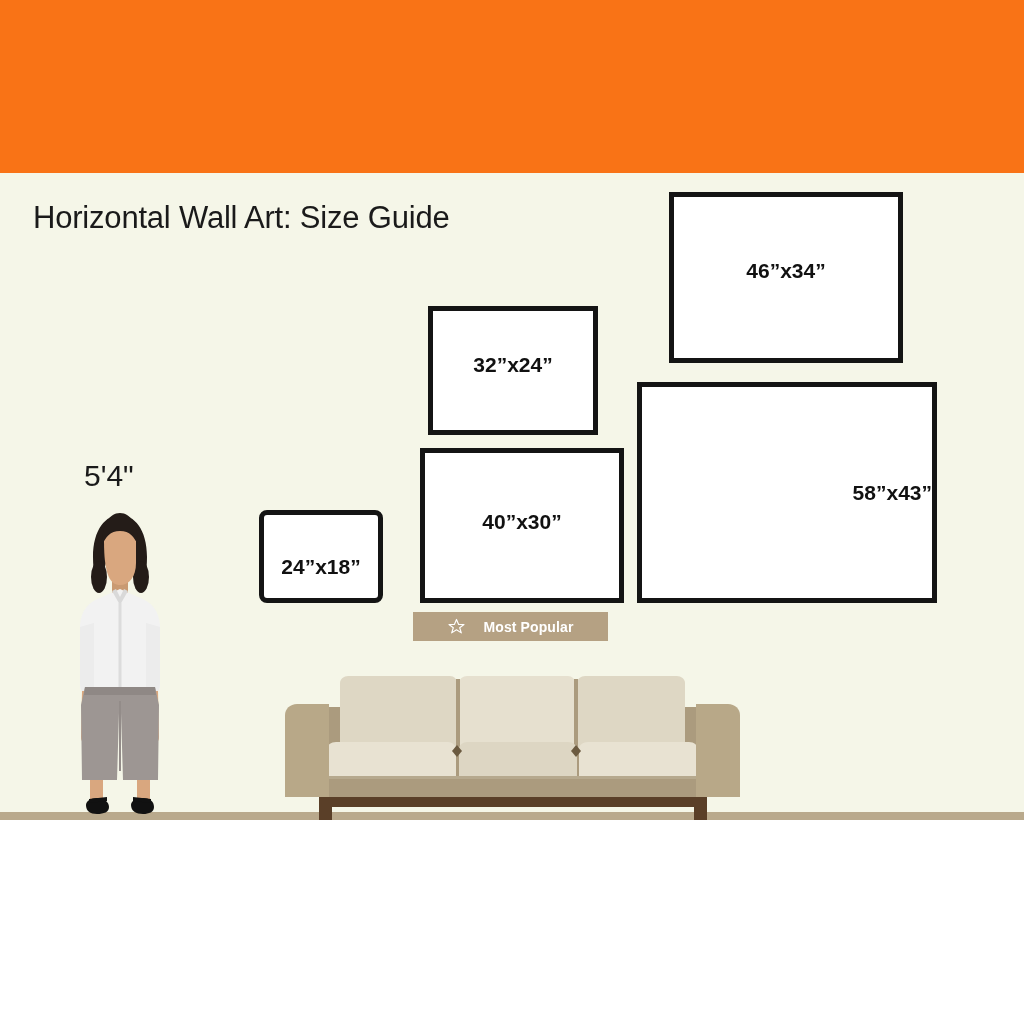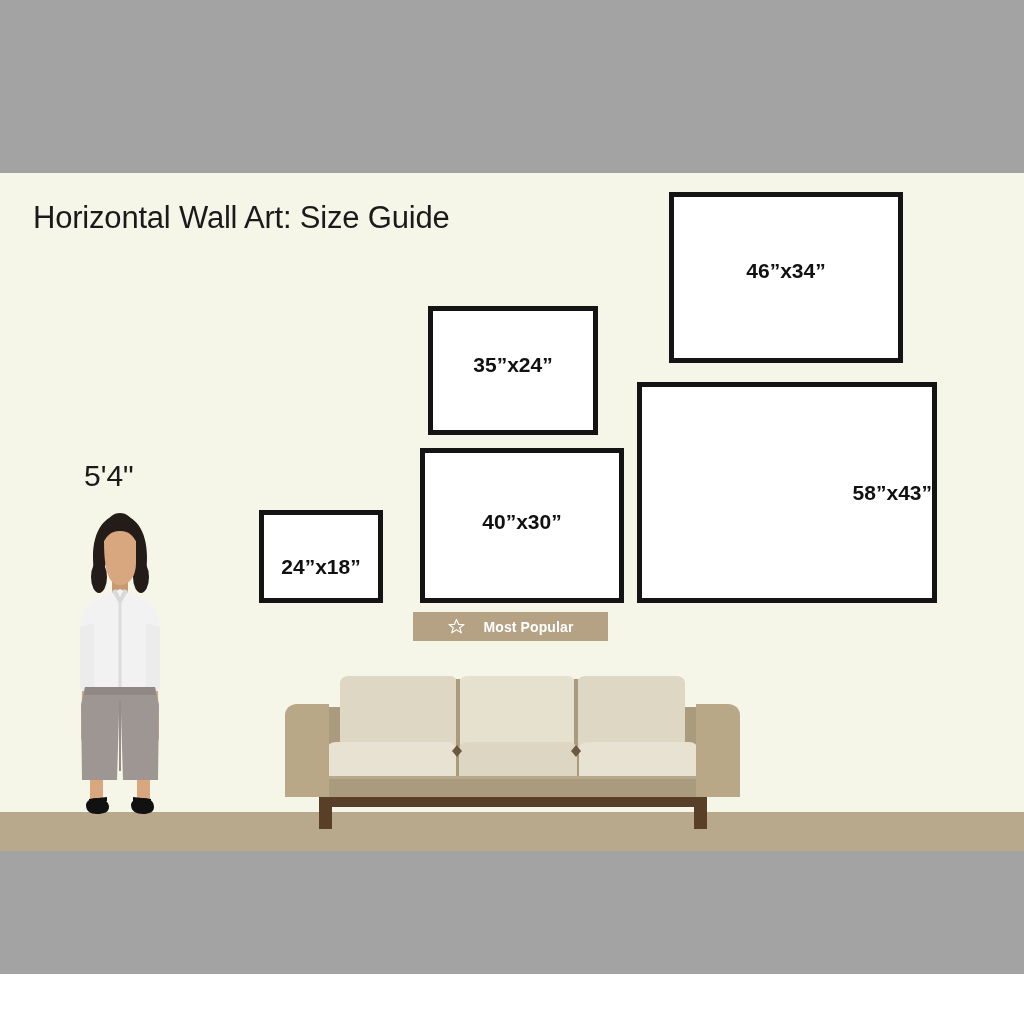--- a/index.html
+++ b/index.html
@@ -6,22 +6,22 @@
     margin: 0;
     padding: 0;
     background: #ffffff;
   }
   body {
     font-family: "Liberation Sans", sans-serif;
   }
   #canvas {
     position: relative;
     width: 1024px;
-    height: 974px;
-    background: #a3a3a3;
+    height: 820px;
+    background: #f97316;
     overflow: hidden;
   }
   
   .wall {
     position: absolute;
     left: 0;
     top: 173px;
     width: 1024px;
     height: 650px;
     background: #f5f6e8;
@@ -67,21 +67,21 @@
     align-items: center;
     justify-content: center;
   }
   .frame-label {
     font-size: 21px;
     color: #111111;
     white-space: nowrap;
     position: relative;
     font-weight: bold;
   }
-  .f-24 { left: 259px; top: 510px; width: 124px; height: 93px; }
+  .f-24 { left: 259px; top: 510px; width: 124px; height: 93px; border-radius: 8px; }
   .f-24 .frame-label { top: 10px; }
   .f-32 { left: 428px; top: 306px; width: 170px; height: 129px; }
   .f-32 .frame-label { top: -6px; }
   .f-40 { left: 420px; top: 448px; width: 204px; height: 155px; align-items: center; }
   .f-40 .frame-label { top: -4px; }
   .f-46 { left: 669px; top: 192px; width: 234px; height: 171px; }
   .f-46 .frame-label { top: -7px; }
   .f-58 { left: 637px; top: 382px; width: 300px; height: 221px; justify-content: flex-end; }
   .f-58 .frame-label { top: 0px; }
 
@@ -195,21 +195,21 @@
 
     <path d="M34 134 L53 134 L53 144 L47 144 L47 166 L34 166 Z" fill="#5a3f28"></path>
     <path d="M403 134 L422 134 L422 166 L409 166 L409 144 L403 144 Z" fill="#5a3f28"></path>
   </svg>
 
   <div class="frame f-24">
     <span class="frame-label">24”x18”</span>
   </div>
 
   <div class="frame f-32">
-    <span class="frame-label">35”x24”</span>
+    <span class="frame-label">32”x24”</span>
   </div>
 
   <div class="frame f-40">
     <span class="frame-label">40”x30”</span>
   </div>
 
   <div class="frame f-46">
     <span class="frame-label">46”x34”</span>
   </div>
 

